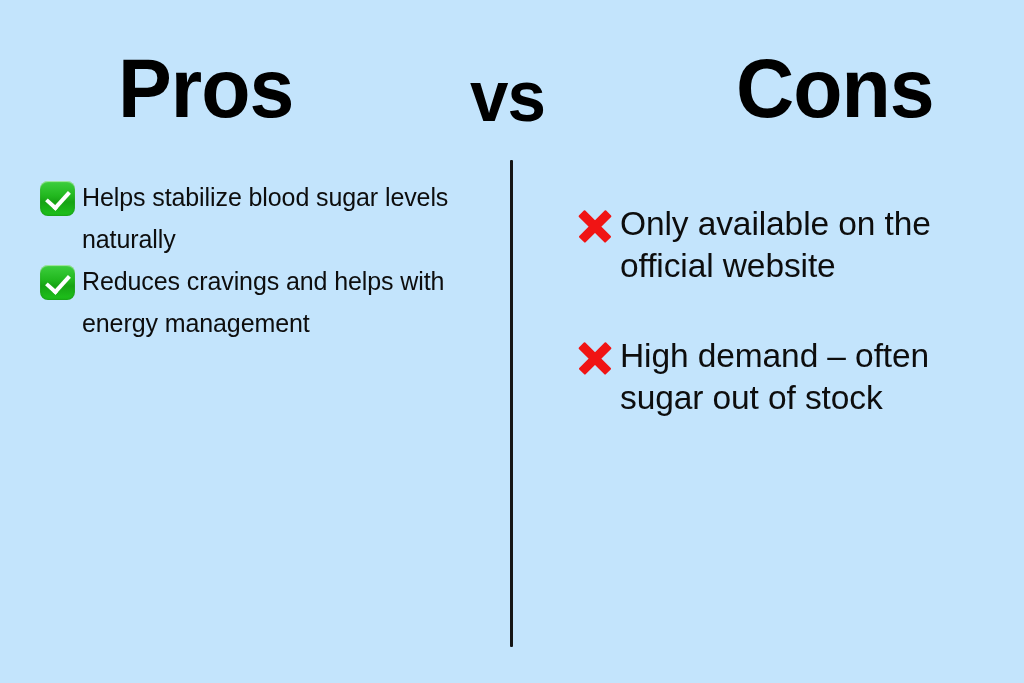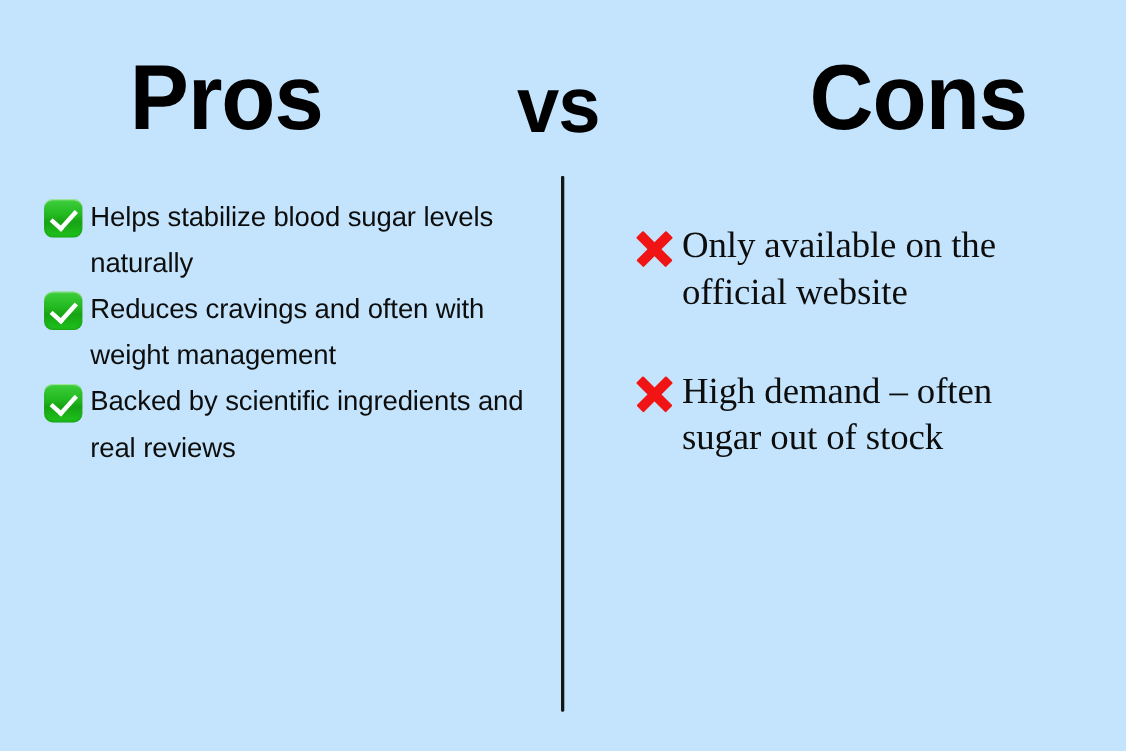--- a/index.html
+++ b/index.html
@@ -107,21 +107,20 @@
     font-family: "Liberation Sans", sans-serif;
     font-size: 25px;
     line-height: 42px;
     color: #0d0d0d;
     font-weight: normal;
     letter-spacing: -0.1px;
   }
   .col-cons .item-text {
     font-size: 33.5px;
     line-height: 42px;
-    font-family: Liberation Serif, serif;
   }
 
   
   .check-box {
     position: relative;
     width: 35px;
     height: 35px;
     margin-top: 5px;
     border-radius: 8px;
     background: linear-gradient(180deg, #3ecf3e 0%, #22b81f 42%, #17a314 60%, #1ec31b 100%);
@@ -184,29 +183,23 @@
           <span class="check-box"></span>
         </span>
       <span class="item-text">Helps stabilize blood sugar levels naturally</span>
     </div>
 
 
     <div class="item">
       <span class="bullet-icon">
           <span class="check-box"></span>
         </span>
-      <span class="item-text">Reduces cravings and often with weight management</span>
-    </div>
-
-    <div class="item">
-      <span class="bullet-icon">
-          <span class="check-box"></span>
-        </span>
-      <span class="item-text">Backed by scientific ingredients and real reviews</span>
-    </div>
+      <span class="item-text">Reduces cravings and helps with energy management</span>
+    </div>
+
 
   </div>
 
   <div class="column col-cons">
 
     <div class="item">
       <span class="bullet-icon">
           <span class="x-mark"></span>
         </span>
       <span class="item-text">Only available on the official website</span>

